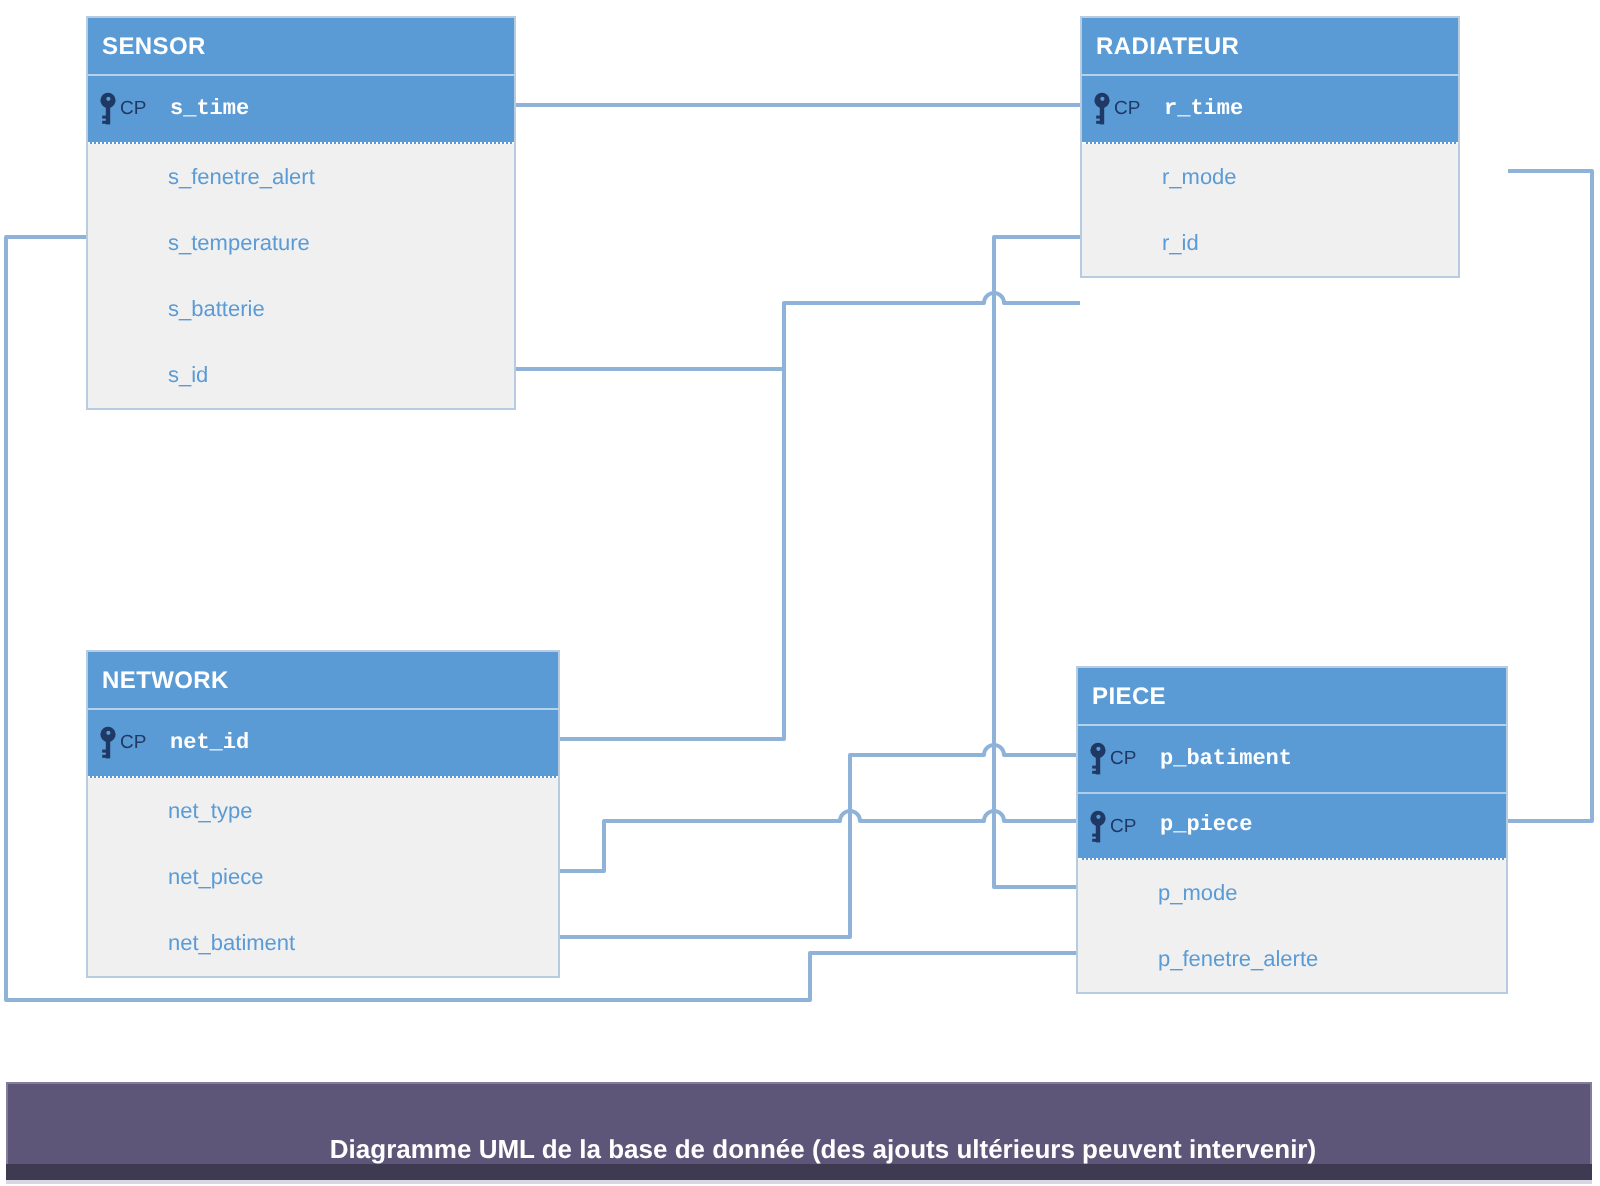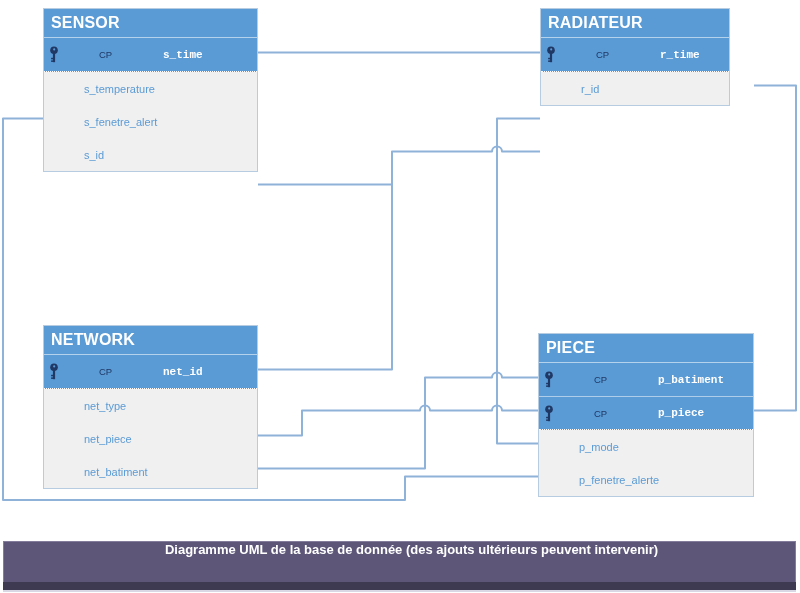--- a/index.html
+++ b/index.html
@@ -9,39 +9,39 @@
   }
   #connector-layer{position:absolute;left:0;top:0;z-index:0;}
   #connector-layer path{fill:none;stroke:#8FB2D9;stroke-width:2;stroke-linejoin:round;}
   .tbl{
     position:absolute;z-index:1;box-sizing:border-box;
     background:#F0F0F0;border:1px solid #B7CCE0;
   }
   .tbl-header{
     height:28px;background:#5B9BD5;color:#ffffff;
     display:flex;align-items:center;padding-left:7px;
-    font-size:16px;font-weight:bold;letter-spacing:.2px;
+    font-size:12px;font-weight:bold;letter-spacing:.2px;
   }
   .key-block{
     background:#5B9BD5;
     border-top:1px solid rgba(255,255,255,.55);
     border-bottom:1px dotted #ffffff;
   }
-  .row{height:33px;display:flex;align-items:center;box-sizing:border-box;gap:39px;}
+  .row{height:33px;display:flex;align-items:center;box-sizing:border-box;}
   .row.key{background:#5B9BD5;color:#ffffff;}
   .row.key + .row.key{border-top:1px solid rgba(255,255,255,.5);}
   .row.key .kicon{width:10px;margin-left:5px;display:inline-flex;}
   .row.key .cp{width:16px;margin-left:1px;font-size:9.5px;color:#1F3864;}
   .row.key .fname{margin-left:9px;font-size:11px;font-weight:bold;font-family:Liberation Mono, monospace;}
   .row.plain{padding-left:40px;color:#5B9BD5;}
   .row.plain .fname{font-size:11px;}
   .banner{
     position:absolute;z-index:2;left:3px;top:541px;width:793px;height:41px;
     box-sizing:border-box;background:#5D5678;border:1px solid #837D9B;border-bottom:none;
-    display:flex;align-items:flex-start;justify-content:center;
+    display:flex;align-items:flex-end;justify-content:center;
     color:#ffffff;font-size:13px;font-weight:bold;padding-left:24px;
   }
   .banner-bevel{position:absolute;z-index:2;left:3px;top:582px;width:793px;height:8px;background:#3E3A52;}
   .banner-baseline{position:absolute;z-index:2;left:3px;top:590px;width:793px;height:2px;background:#D9D7E4;}
 </style>
 </head>
 <body>
 
 <div class="stage" id="stage">
   <svg id="connector-layer" width="800" height="593" viewBox="0 0 800 593">
@@ -73,24 +73,27 @@
               <rect x="3.9" y="7" width="2.2" height="9.2" fill="#1F3864"></rect>
               <rect x="2.1" y="11.8" width="2" height="1.5" fill="#1F3864"></rect>
               <rect x="2.1" y="14.4" width="2" height="1.5" fill="#1F3864"></rect>
             </svg>
           </span>
           <span class="cp">CP</span>
           <span class="fname">s_time</span>
         </div>
       </div>
       <div class="row plain">
+        <span class="fname">s_fenetre_alert</span>
+      </div>
+      <div class="row plain">
         <span class="fname">s_temperature</span>
       </div>
       <div class="row plain">
-        <span class="fname">s_fenetre_alert</span>
+        <span class="fname">s_batterie</span>
       </div>
       <div class="row plain">
         <span class="fname">s_id</span>
       </div>
     </div>
     <div class="tbl" style="left: 540px; top: 8px; width: 190px;">
       <div class="tbl-header">
         <span>RADIATEUR</span>
       </div>
       <div class="key-block">
@@ -102,24 +105,27 @@
               <rect x="3.9" y="7" width="2.2" height="9.2" fill="#1F3864"></rect>
               <rect x="2.1" y="11.8" width="2" height="1.5" fill="#1F3864"></rect>
               <rect x="2.1" y="14.4" width="2" height="1.5" fill="#1F3864"></rect>
             </svg>
           </span>
           <span class="cp">CP</span>
           <span class="fname">r_time</span>
         </div>
       </div>
       <div class="row plain">
+        <span class="fname">r_mode</span>
+      </div>
+      <div class="row plain">
         <span class="fname">r_id</span>
       </div>
     </div>
-    <div class="tbl" style="left: 43px; top: 325px; width: 215px;">
+    <div class="tbl" style="left: 43px; top: 325px; width: 237px;">
       <div class="tbl-header">
         <span>NETWORK</span>
       </div>
       <div class="key-block">
         <div class="row key">
           <span class="kicon">
             <svg width="10" height="17" viewBox="0 0 10 17">
               <circle cx="5" cy="4.2" r="3.8" fill="#1F3864"></circle>
               <circle cx="5.2" cy="3.4" r="1.05" fill="#5B9BD5"></circle>
               <rect x="3.9" y="7" width="2.2" height="9.2" fill="#1F3864"></rect>

